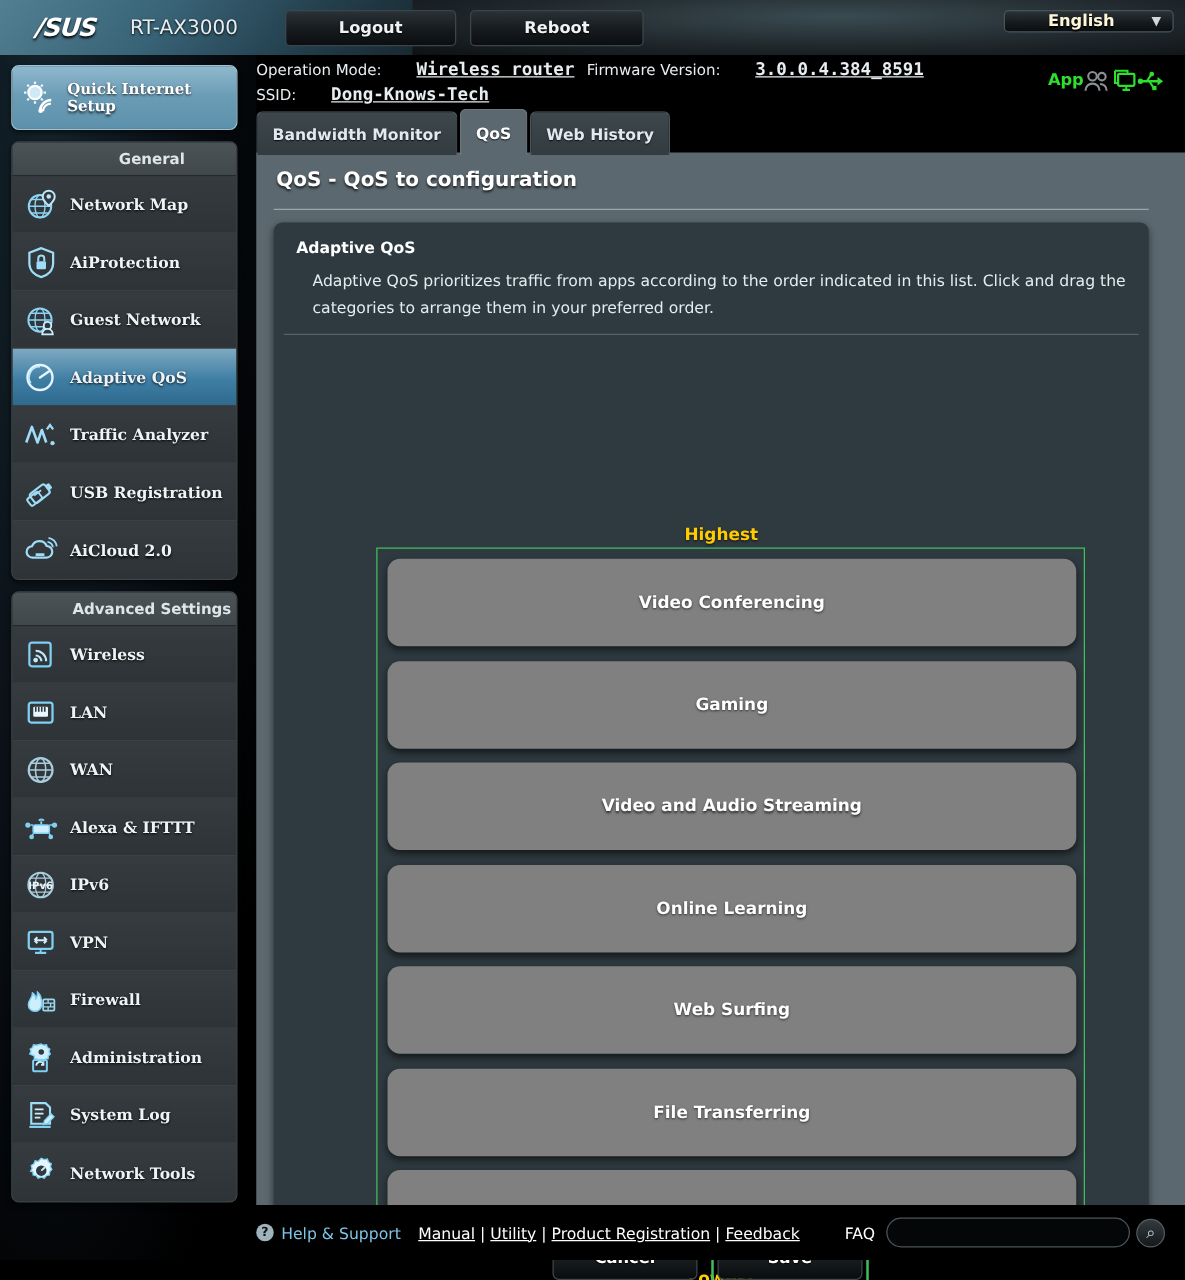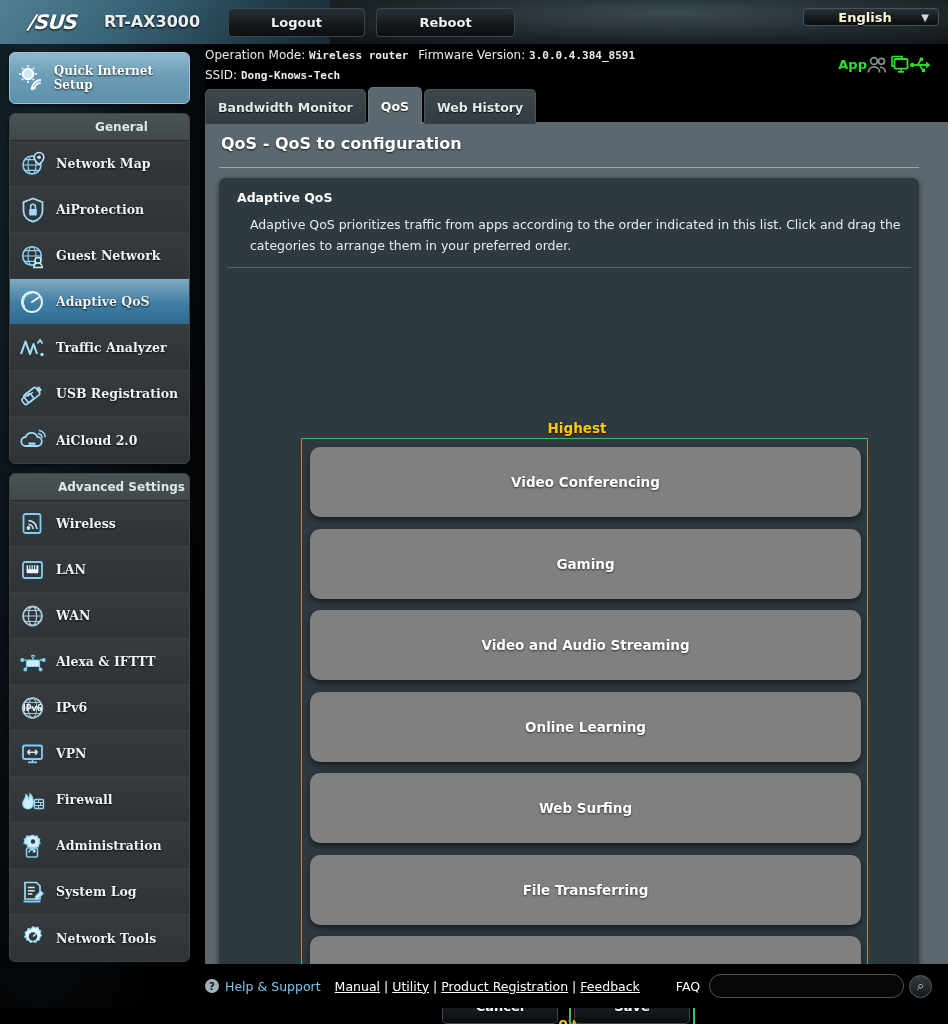--- a/index.html
+++ b/index.html
@@ -29,21 +29,21 @@
   .tb-inner { position: relative; z-index: 3; height: 44px; }
   #asus-logo {
     position: absolute; left: 29px; top: 10px;
     color: #fff; font-size: 20px; font-weight: bold; font-style: italic;
     letter-spacing: -1px; font-family: "DejaVu Sans", sans-serif;
     transform: skewX(-6deg);
     text-shadow: 0 1px 2px #000;
   }
   #model-name {
     position: absolute; left: 104px; top: 12px;
-    color: #e9eef0; font-size: 16px; font-weight: bold;
+    color: #e9eef0; font-size: 16px; font-weight: normal;
     font-family: "DejaVu Sans", sans-serif;
     text-shadow: 0 1px 2px #000;
   }
   .tb-btn {
     position: absolute; top: 8px; height: 29px;
     background: linear-gradient(180deg, #2a3237 0%, #151a1d 55%, #0c0f11 100%);
     border: 1px solid #3b454a; border-radius: 4px;
     color: #f0f3f4; font-size: 13px; font-weight: bold;
     display: flex; align-items: center; justify-content: center;
     cursor: pointer; text-shadow: 0 1px 1px #000;
@@ -124,22 +124,22 @@
   }
   #info-strip { position: relative; height: 56px; }
   .info-line {
     position: absolute; left: 9px;
     color: #e7edf0; font-size: 12px;
     font-family: "DejaVu Sans", sans-serif;
   }
   #line-mode { top: 4px; }
   #line-ssid { top: 24px; }
   .info-line u, .uval {
-    font-weight: bold;
-    font-family: "DejaVu Sans Mono", monospace; font-size: 11px;
+    text-decoration: underline; font-weight: bold;
+    font-family: "DejaVu Sans Mono", monospace; font-size: 14px; margin-left: 24px;
   }
   #hdr-icons {
     position: absolute; right: 16px; top: 11px;
     display: flex; align-items: center; 
   }
   #app-text { color: #2ce02c; font-size: 13px; font-weight: bold; font-family:"DejaVu Sans",sans-serif; }
 
   
   #tabs {
     position: absolute; left: 9px; top: 43px; display: flex; align-items: flex-end; z-index: 4;

